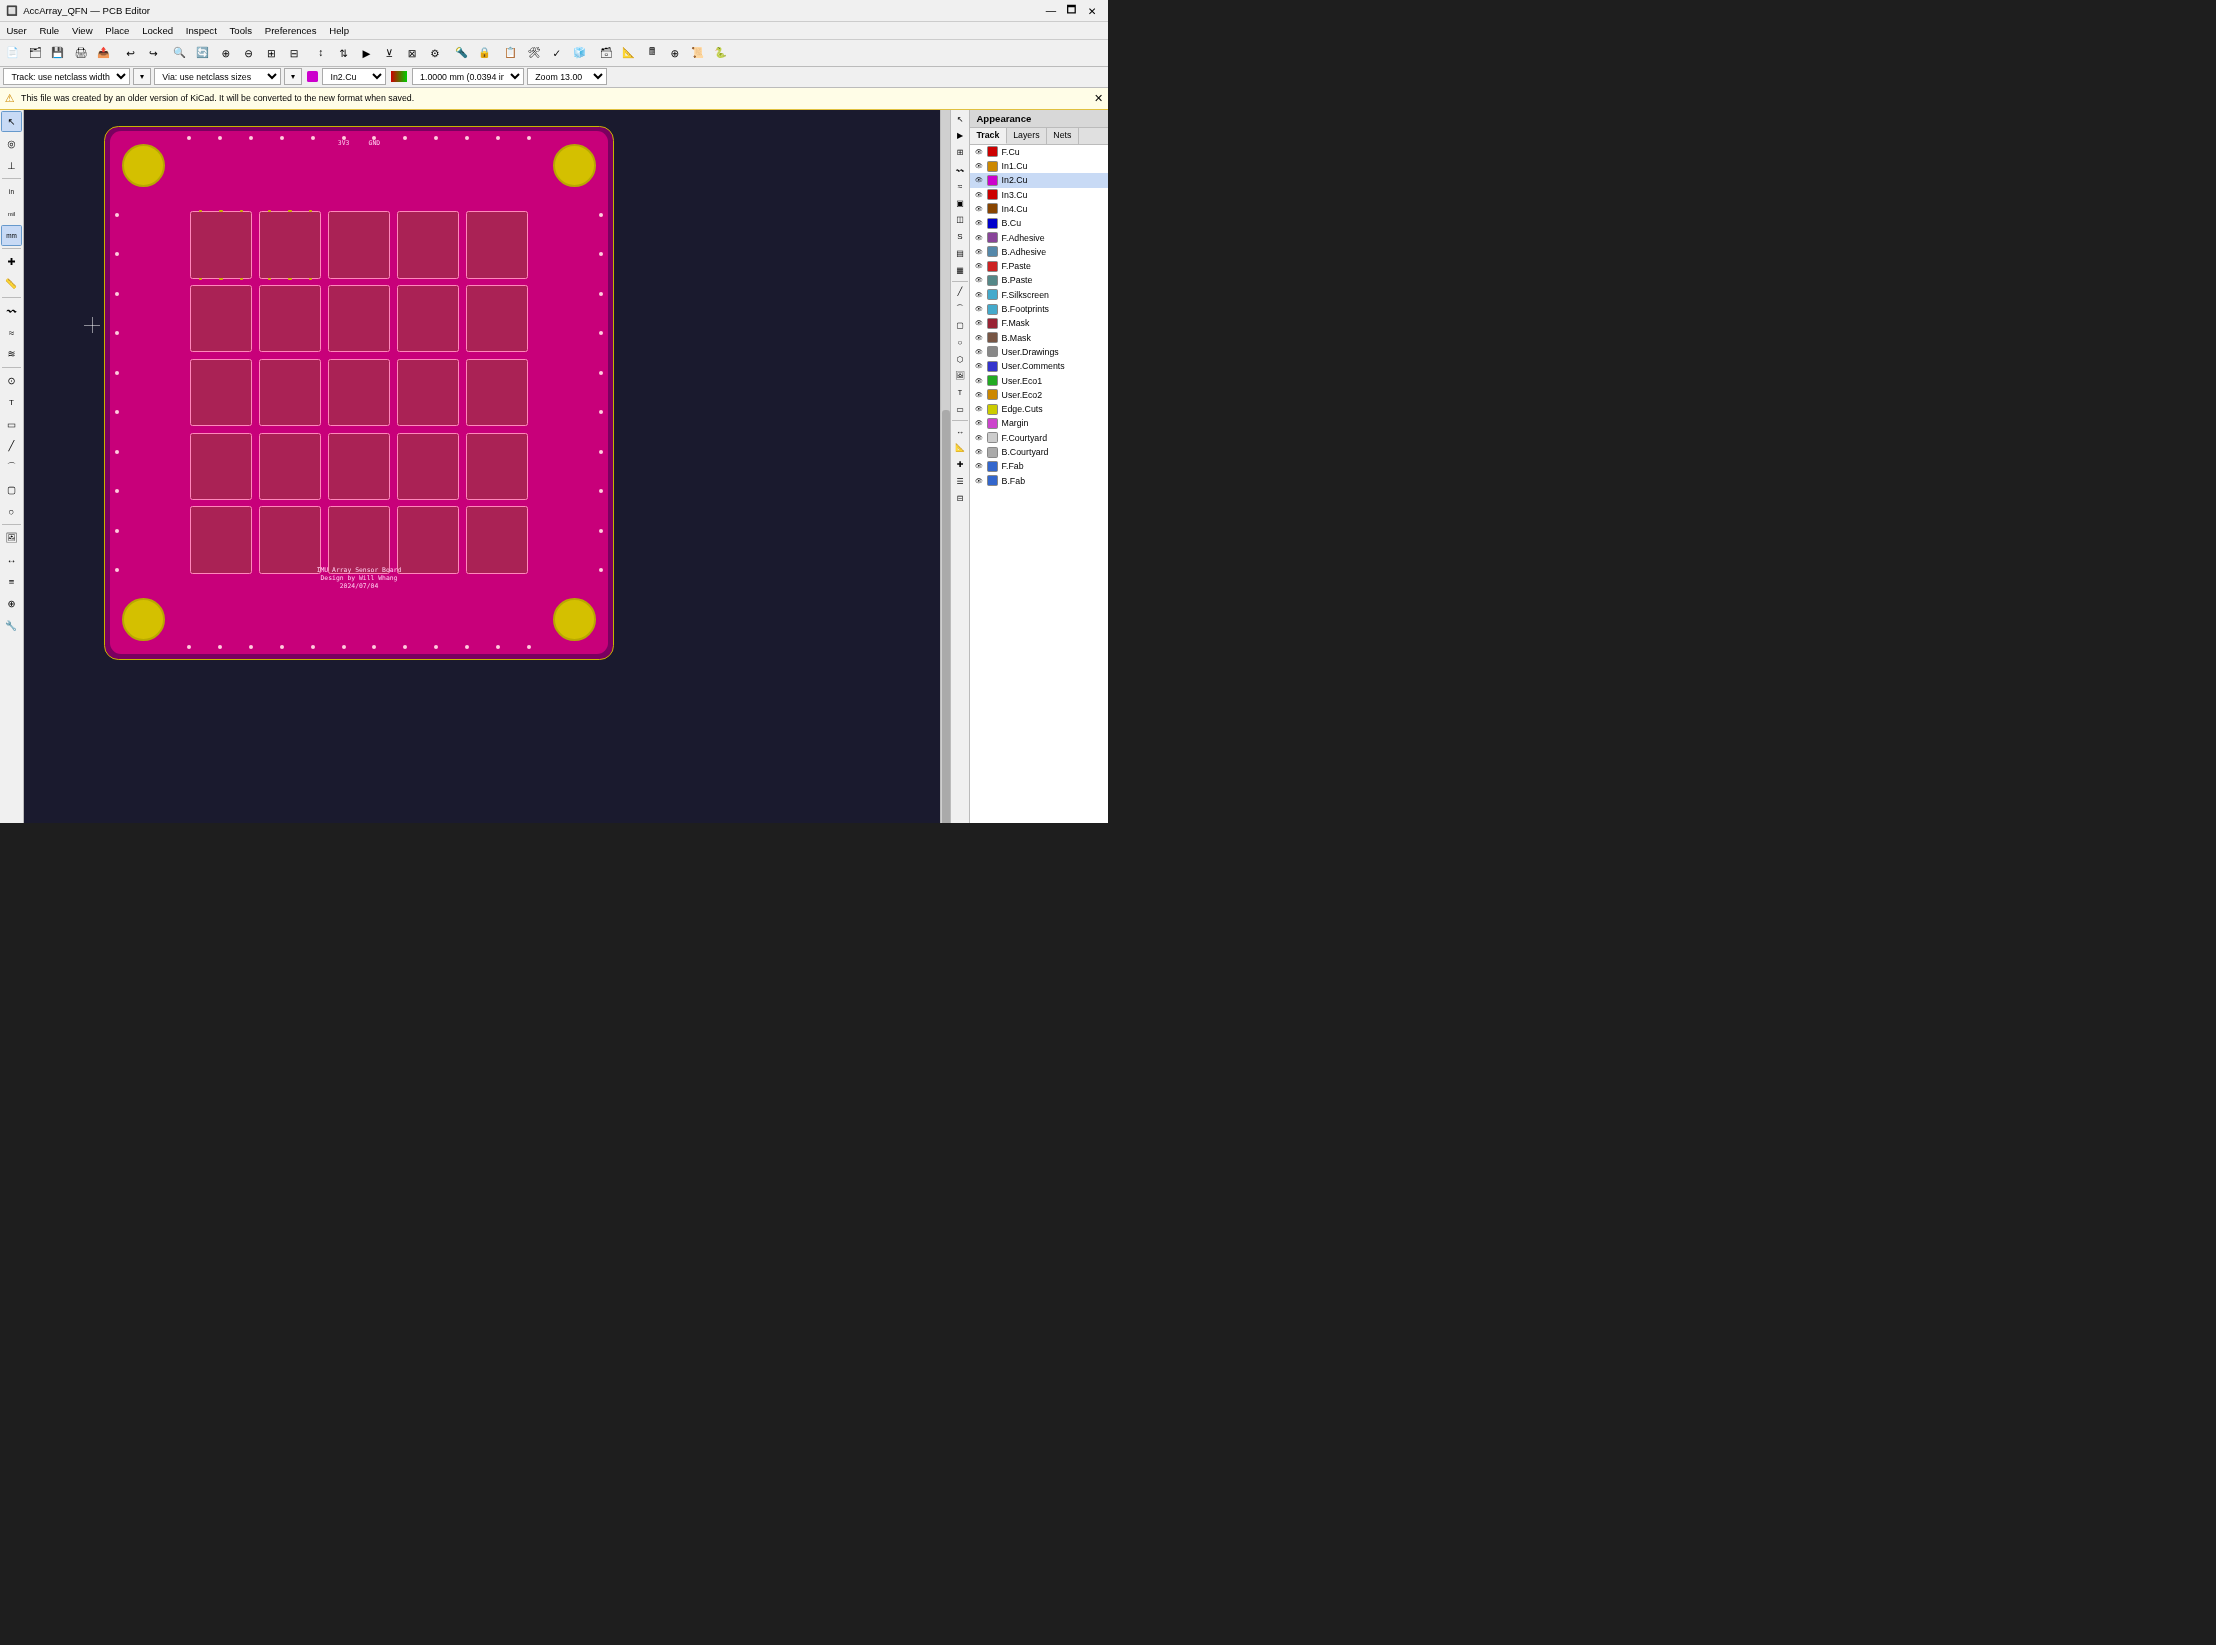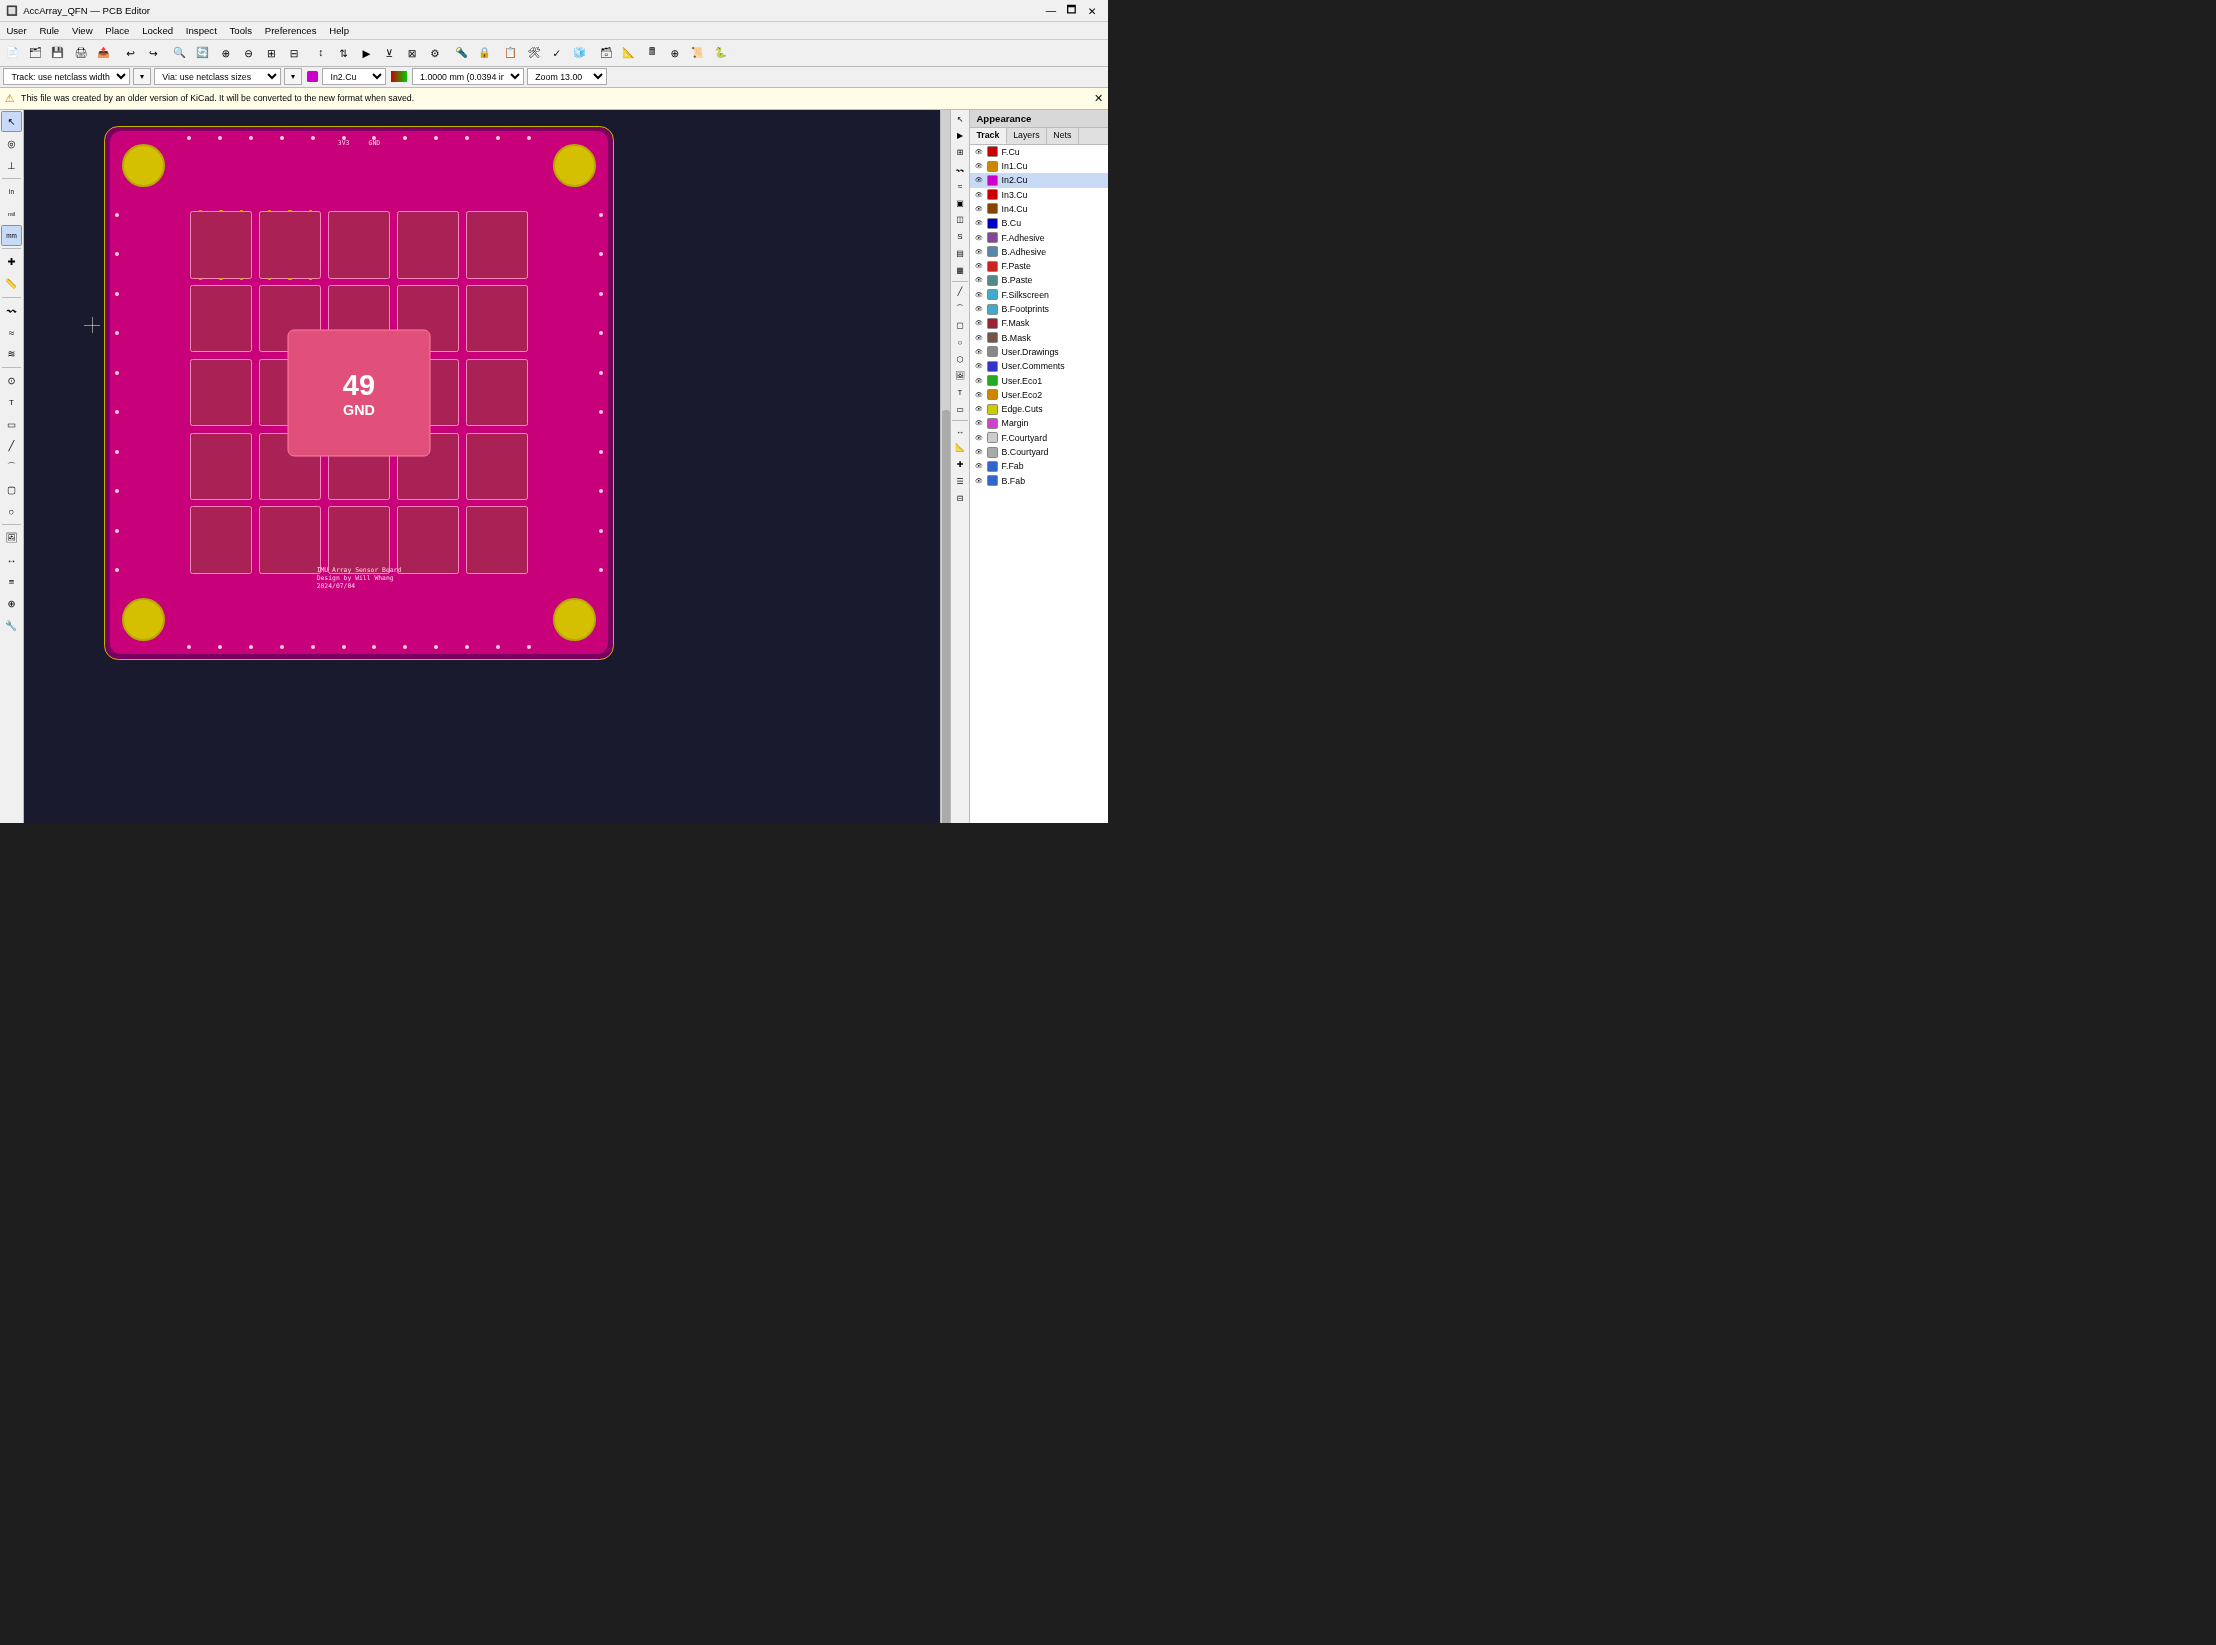--- a/index.html
+++ b/index.html
@@ -594,26 +594,22 @@
             <div style="background:#aa2255;border:0.8px solid #ff88bb;border-radius:2.4px"></div>
             <div style="background:#aa2255;border:0.8px solid #ff88bb;border-radius:2.4px"></div>
 
             <div style="background:#aa2255;border:0.8px solid #ff88bb;border-radius:2.4px"></div>
             <div style="background:#aa2255;border:0.8px solid #ff88bb;border-radius:2.4px"></div>
             <div style="background:#aa2255;border:0.8px solid #ff88bb;border-radius:2.4px"></div>
             <div style="background:#aa2255;border:0.8px solid #ff88bb;border-radius:2.4px"></div>
             <div style="background:#aa2255;border:0.8px solid #ff88bb;border-radius:2.4px"></div>
           </div>
 
-          <div class="center-pad">
-            <span class="center-pad-num">49</span>
-            <span class="center-pad-lbl">GND</span>
-          </div>
-
-          <div class="silk-text" style="bottom:64px;left:50%;transform:translateX(-50%);white-space:nowrap">
+
+          <div class="silk-text" style="bottom:64px;left:50%;transform:translateX(-50%);text-align:center;white-space:nowrap">
             <div>IMU Array Sensor Board</div>
             <div>Design by Will Whang</div>
             <div>2024/07/04</div>
           </div>
 
           <div class="silk-text" style="top:8px;left:50%;transform:translateX(-50%);white-space:nowrap">3V3&nbsp;&nbsp;&nbsp;&nbsp;&nbsp;GND</div>
 
           <div style="position:absolute;top:4.8px;left:64px;right:64px;display:flex;justify-content:space-around">
             <div class="border-dot"></div>
               <div class="border-dot"></div>

